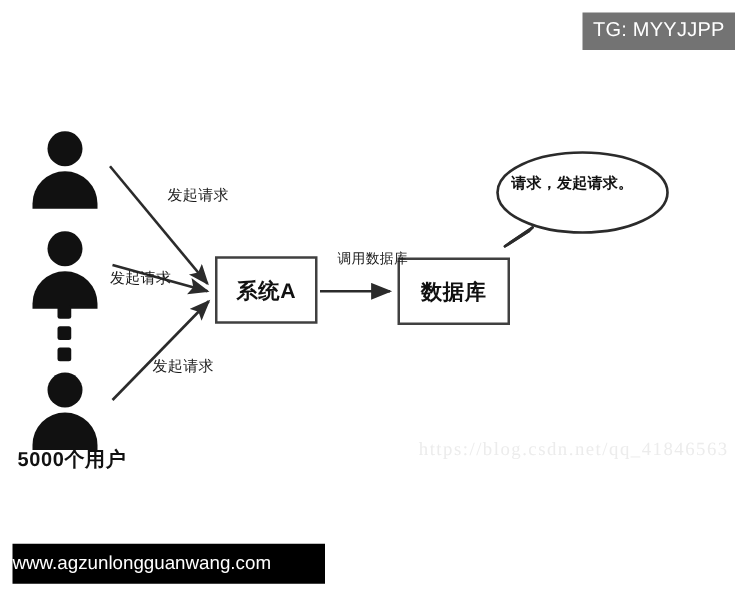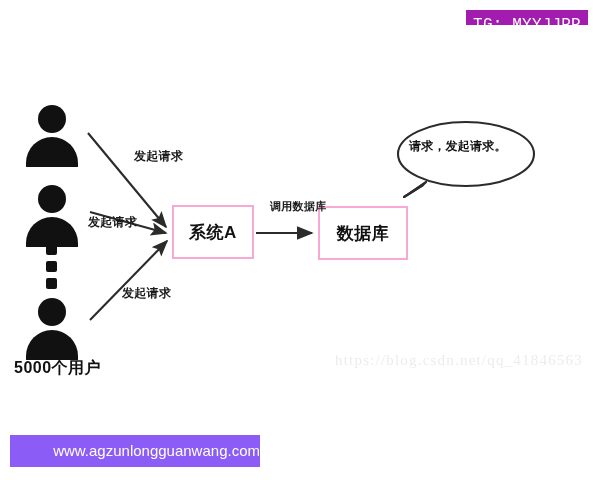--- a/index.html
+++ b/index.html
@@ -20,42 +20,41 @@
     height: 480px;
     background: #ffffff;
   }
   .abs { position: absolute; }
 
   
   #tag-badge {
     left: 466px;
     top: 10px;
     width: 122px;
-    height: 15px;
-    background: #a21caf;
+    height: 30px;
+    background: #737373;
     color: #ffffff;
     font-size: 16px;
     line-height: 30px;
     text-align: center;
     letter-spacing: 0.2px;
     white-space: nowrap;
-    font-family: Liberation Mono, monospace;
   }
 
   
   #site-banner {
     left: 10px;
     top: 435px;
     width: 250px;
     height: 32px;
-    background: #8b5cf6;
+    background: #000000;
     color: #ffffff;
     font-size: 15px;
     line-height: 32px;
-    text-align: right;
+    text-align: left;
     white-space: nowrap;
   }
 
   
   #watermark {
     left: 335px;
     top: 352px;
     color: #ececec;
     font-family: "Liberation Serif", "DejaVu Serif", serif;
     font-size: 15px;
@@ -95,38 +94,38 @@
     position: absolute;
     left: 0;
     width: 11px;
     height: 11px;
     background: #111111;
     border-radius: 2px;
   }
 
   
   .node-box {
-    border: 2px solid #f9a8d4;
+    border: 2px solid #404040;
     background: #ffffff;
     box-sizing: border-box;
     display: flex;
     align-items: center;
     justify-content: center;
     font-weight: bold;
     font-size: 17px;
     color: #111111;
     letter-spacing: 0.5px;
   }
   #system-box { left: 172px; top: 205px; width: 82px; height: 54px; }
   #database-box { left: 318px; top: 206px; width: 90px; height: 54px; }
 
   
   .edge-label {
     font-size: 12px;
-    font-weight: bold;
+    font-weight: normal;
     color: #1a1a1a;
     white-space: nowrap;
     letter-spacing: 0.3px;
   }
   #label-req-1 { left: 134px; top: 148px; }
   #label-req-2 { left: 88px; top: 214px; }
   #label-req-3 { left: 122px; top: 285px; }
   #label-call-db { left: 270px; top: 199px; font-size: 11px; }
 
   #users-count-label {

